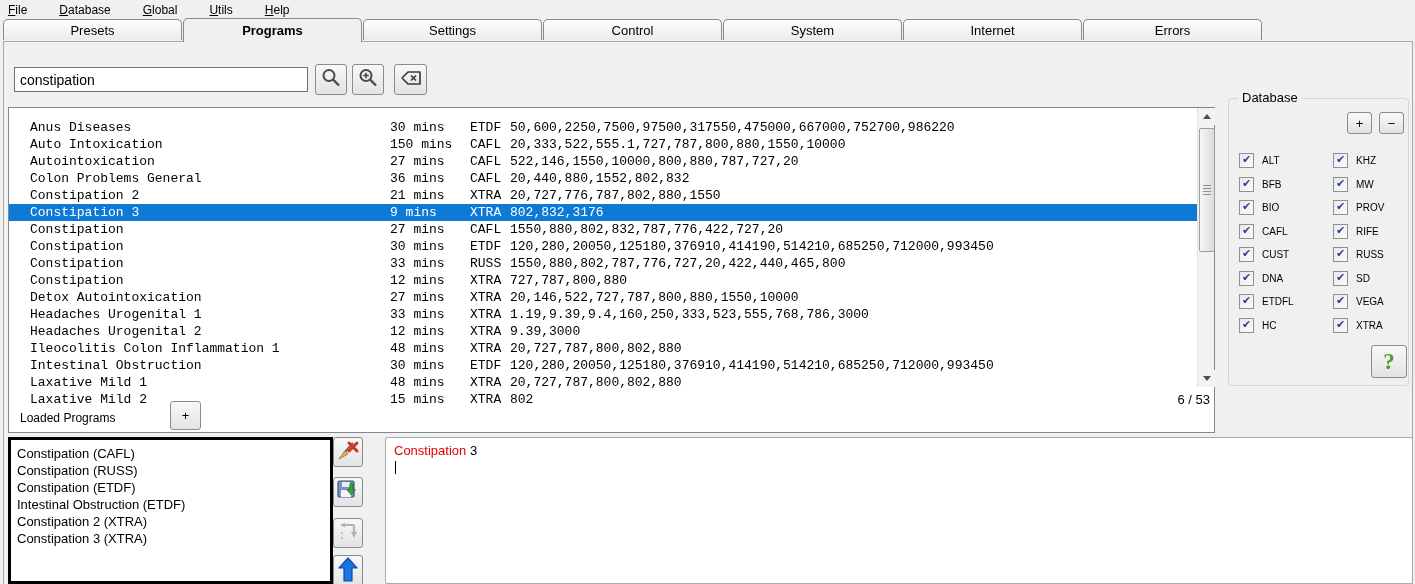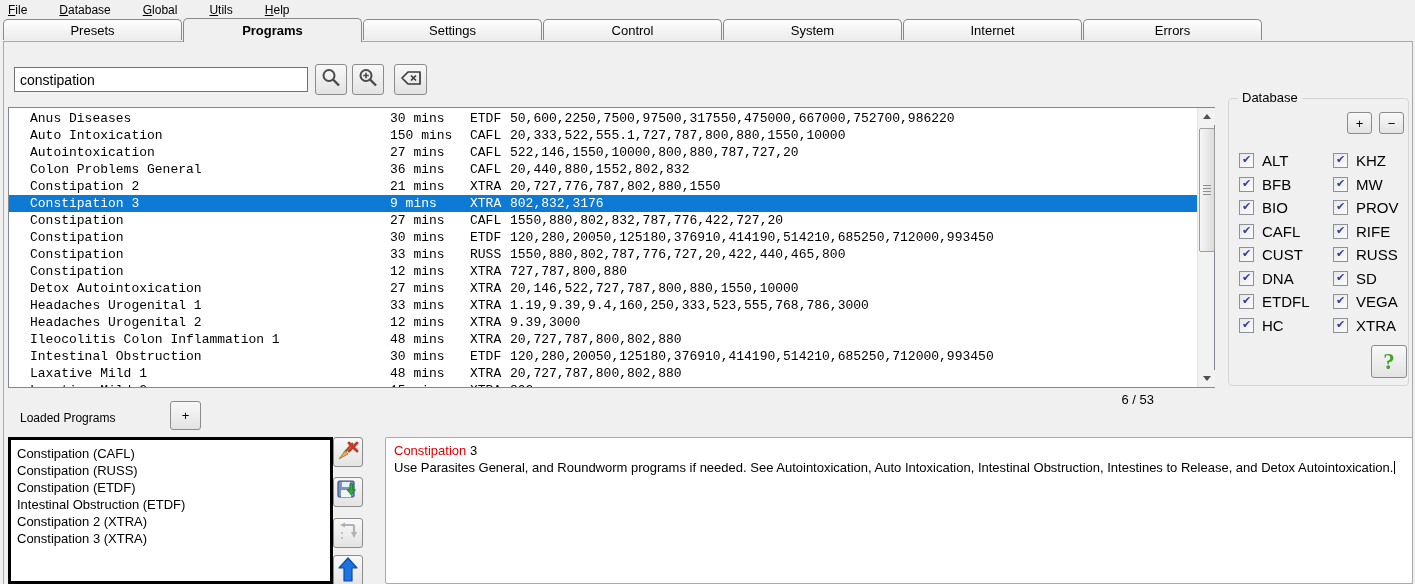--- a/index.html
+++ b/index.html
@@ -27,48 +27,48 @@
   
   #search-input{left:14px;top:67px;width:294px;height:25px;border:1px solid #707070;
         font-family:"Liberation Sans",sans-serif;font-size:14px;padding:2px 5px;background:#fff;}
   .btn{background:linear-gradient(#f8f8f8,#e3e3e3);border:1px solid #8b8b8b;border-radius:3px;
        display:flex;align-items:center;justify-content:center;cursor:default;}
   #btn-search{left:315px;top:64px;width:32px;height:31px;}
   #btn-search-more{left:352px;top:64px;width:32px;height:31px;}
   #btn-clear-search{left:394px;top:64px;width:33px;height:31px;}
 
   
-  #program-list{left:8px;top:107px;width:1207px;height:281px;background:#fff;
-        border:1px solid #828790;overflow:hidden;padding-top:2px;}
+  #program-list{left:8px;top:107px;width:1207px;height:326px;background:#fff;
+        border:1px solid #828790;overflow:hidden;padding-top:11px;}
   .prow{display:grid;grid-template-columns:360px 80px 40px auto;padding-left:21px;height:17px;
         line-height:17px;font-family:"Liberation Mono","DejaVu Sans Mono",monospace;font-size:13px;
         white-space:nowrap;cursor:default;}
   .prow.selected{background:#0d7ad6;color:#fff;}
 
   
   #vscroll{left:1197px;top:108px;width:17px;height:279px;background:#f2f2f2;border-left:1px solid #e3e3e3;}
   .sb-arrow{position:absolute;left:0;width:17px;height:17px;background:#f2f2f2;
         display:flex;align-items:center;justify-content:center;}
   .sb-arrow svg{display:block;}
   #sb-up{top:0;}
   #sb-down{bottom:0;}
   #sb-thumb{position:absolute;left:1px;top:20px;width:14px;height:122px;border:1px solid #9d9d9d;
         border-radius:2px;background:linear-gradient(90deg,#f6f6f6,#dcdcdc);}
   .grip{position:absolute;left:3px;width:8px;height:1px;background:#8f8f8f;}
 
-  #list-counter{left:1044px;top:392px;width:110px;text-align:right;font-size:13px;}
+  #list-counter{left:1100px;top:392px;width:110px;text-align:right;font-size:13px;}
 
   
   #db-group{left:1228px;top:98px;width:181px;height:288px;border:1px solid #d5d5d5;border-radius:4px;}
   #db-title{left:1238px;top:90px;background:#f0f0f0;padding:0 4px;font-size:13px;}
   #db-add{left:1347px;top:112px;width:25px;height:22px;font-size:13px;}
   #db-remove{left:1379px;top:112px;width:25px;height:22px;font-size:13px;}
   #db-checks{left:1239px;top:149px;width:165px;display:grid;grid-auto-flow:column;
         grid-template-rows:repeat(8,23.5px);grid-template-columns:94px auto;}
-  .chk{display:flex;align-items:center;gap:8px;font-size:15px;cursor:default;text-align:right;}
+  .chk{display:flex;align-items:center;gap:8px;font-size:10px;cursor:default;text-align:right;}
   .cb{width:13px;height:13px;border:1px solid #8a9197;background:linear-gradient(135deg,#e9e9e9,#fbfbfb);
       display:flex;align-items:center;justify-content:center;flex:0 0 auto;}
   .chk.checked .cb::after{content:"\2714";font-size:11px;line-height:11px;color:#333d9e;margin-top:-2px;}
   #db-help{left:1371px;top:345px;width:36px;height:33px;font-size:23px;font-weight:bold;color:#46a02e;
         font-family:"Liberation Serif",serif;}
 
   
   #loaded-title{left:20px;top:411px;font-size:12px;}
   #loaded-add{left:170px;top:401px;width:31px;height:29px;font-size:13px;}
   #loaded-list{left:8px;top:437px;width:325px;height:147px;background:#fff;border:3px solid #000000;
@@ -435,17 +435,17 @@
         <path d="M11 1 L20 11 H15 V24 H7 V11 H2 Z" fill="#1b74e0" stroke="#0c49a8" stroke-width="1.2" stroke-linejoin="round"></path>
       </svg>
     </span>
   </div>
 
   <div id="description" class="abs">
     <div>
       <span id="desc-title-red">Constipation</span><span> 3</span>
     </div>
     <div>
-      <span>Use Parasites General, and Roundworm programs if needed. See Autointoxication, Auto Intoxication, Intestinal Obstruction, Intestines to Release, and Detox Autointoxication.</span><span class="caret"></span>
+      <span class="caret"></span>
     </div>
   </div>
 
 </div>
 
 </body></html>

